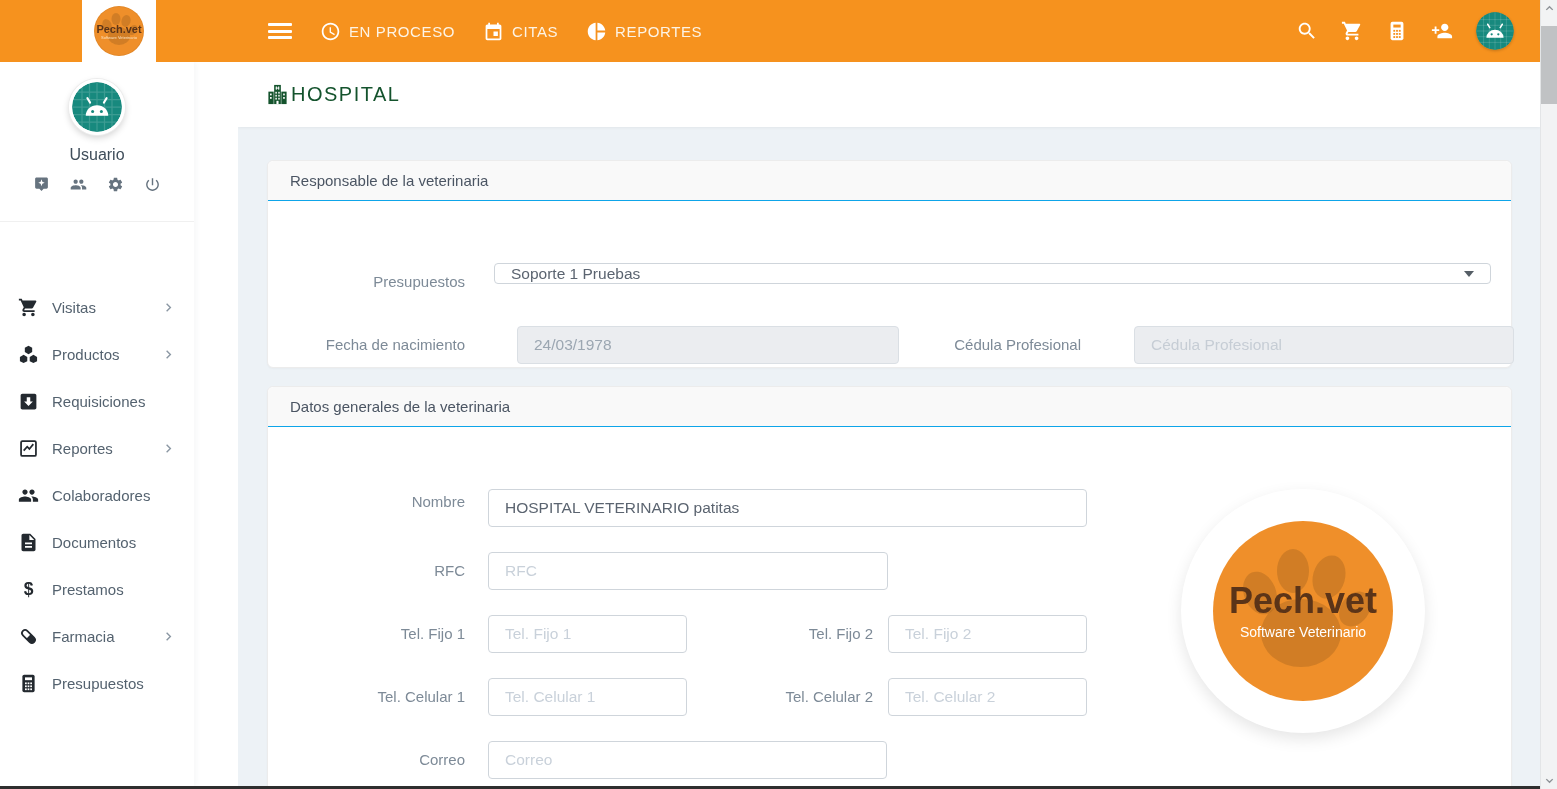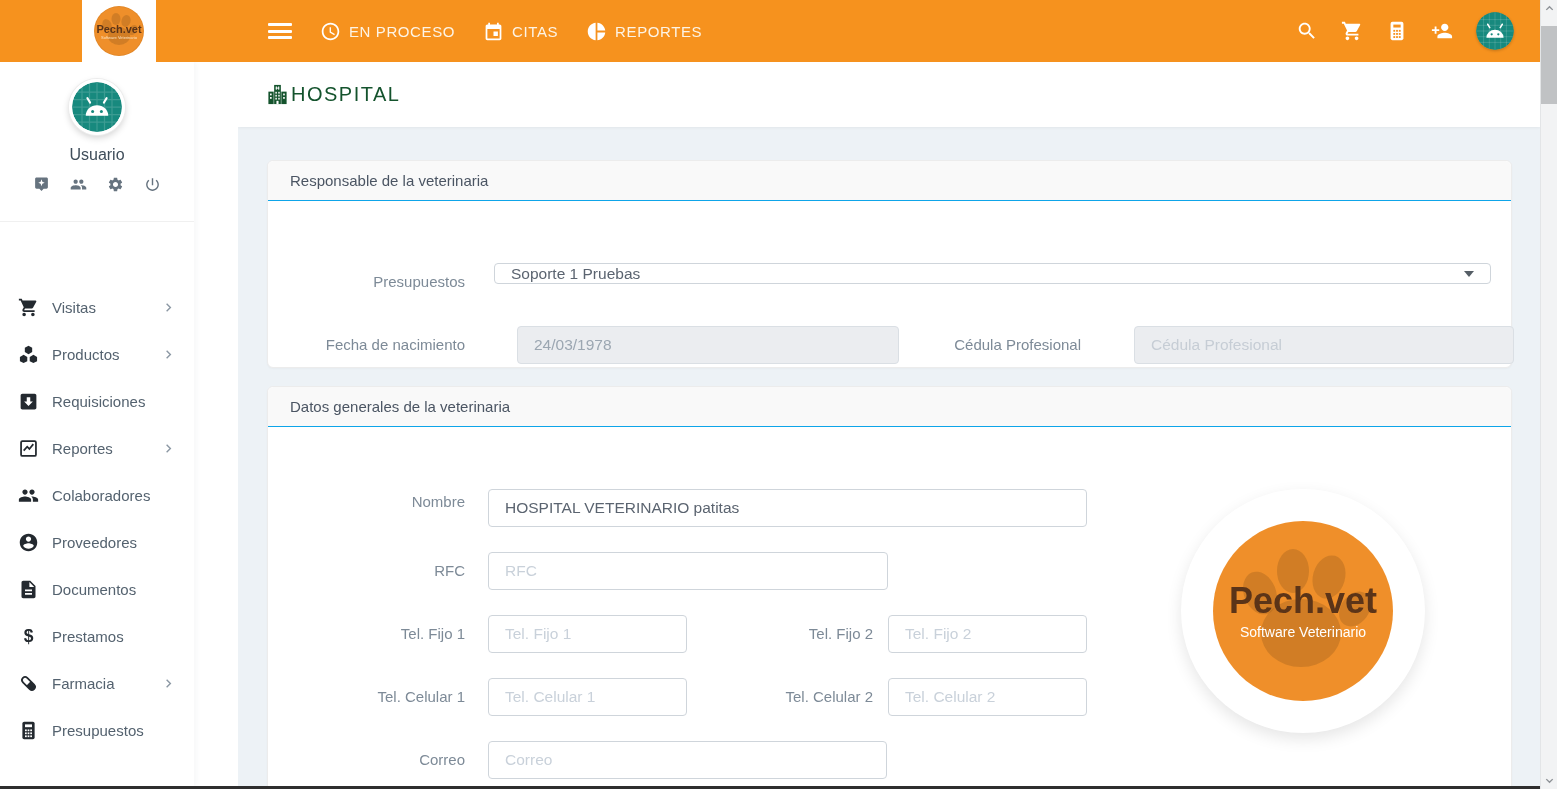--- a/index.html
+++ b/index.html
@@ -221,26 +221,20 @@
       <span>Reportes</span>
       <svg class="chev" viewBox="0 0 24 24" fill="none" stroke="currentColor" stroke-width="2.2">
           <path d="M9 6l6 6-6 6"></path>
         </svg>
     </div>
     <div class="menu-item">
       <svg class="mi-icon" viewBox="0 0 24 24" fill="currentColor">
           <path d="M16 11c1.66 0 2.99-1.34 2.99-3S17.66 5 16 5c-1.66 0-3 1.34-3 3s1.34 3 3 3zm-8 0c1.66 0 2.99-1.34 2.99-3S9.66 5 8 5C6.34 5 5 6.34 5 8s1.34 3 3 3zm0 2c-2.33 0-7 1.17-7 3.5V19h14v-2.5c0-2.33-4.67-3.5-7-3.5zm8 0c-.29 0-.62.02-.97.05 1.16.84 1.97 1.97 1.97 3.45V19h6v-2.5c0-2.33-4.67-3.5-7-3.5z"></path>
         </svg>
       <span>Colaboradores</span>
-    </div>
-    <div class="menu-item">
-      <svg class="mi-icon" viewBox="0 0 24 24" fill="currentColor">
-          <path d="M12 2C6.48 2 2 6.48 2 12s4.48 10 10 10 10-4.48 10-10S17.52 2 12 2zm0 3c1.66 0 3 1.34 3 3s-1.34 3-3 3-3-1.34-3-3 1.34-3 3-3zm0 14.2c-2.5 0-4.71-1.28-6-3.22.03-1.99 4-3.08 6-3.08 1.99 0 5.97 1.09 6 3.08-1.29 1.94-3.5 3.22-6 3.22z"></path>
-        </svg>
-      <span>Proveedores</span>
     </div>
     <div class="menu-item">
       <svg class="mi-icon" viewBox="0 0 24 24" fill="currentColor">
           <path d="M14 2H6c-1.1 0-1.99.9-1.99 2L4 20c0 1.1.89 2 2 2h12c1.1 0 2-.9 2-2V8l-6-6zm2 16H8v-2h8v2zm0-4H8v-2h8v2zm-3-5V3.5L18.5 9H13z"></path>
         </svg>
       <span>Documentos</span>
     </div>
     <div class="menu-item">
       <svg class="mi-icon" viewBox="0 0 24 24">
           <text x="12" y="18.5" text-anchor="middle" font-size="20" font-weight="bold" fill="currentColor" font-family="Liberation Sans, sans-serif">$</text>

